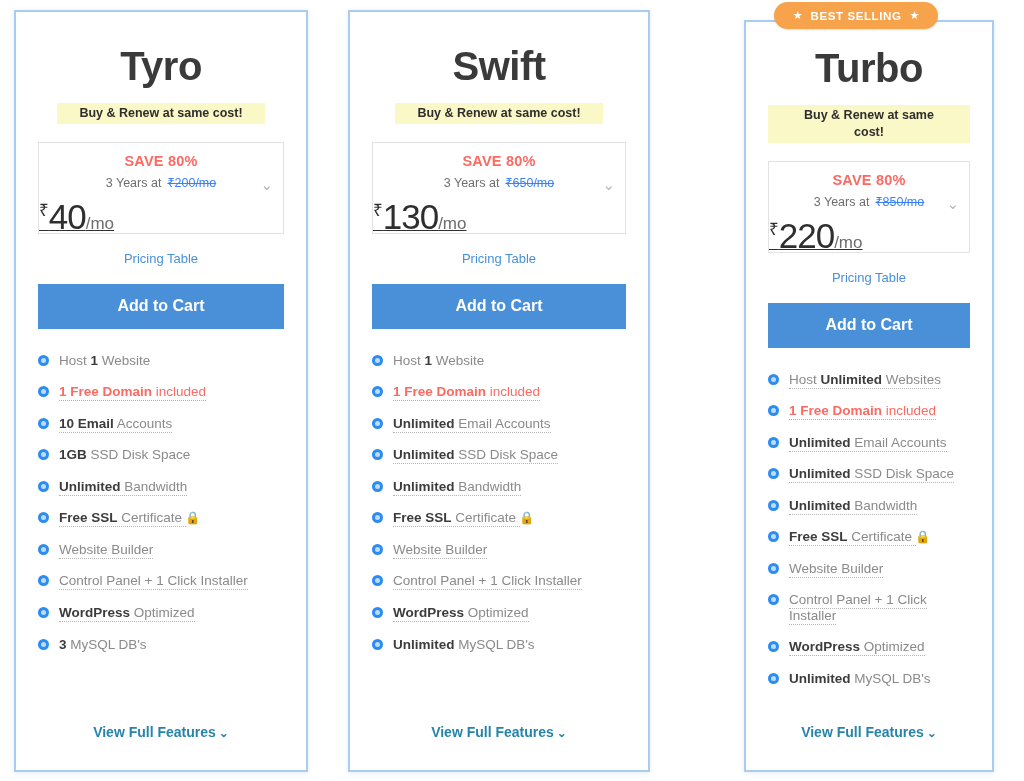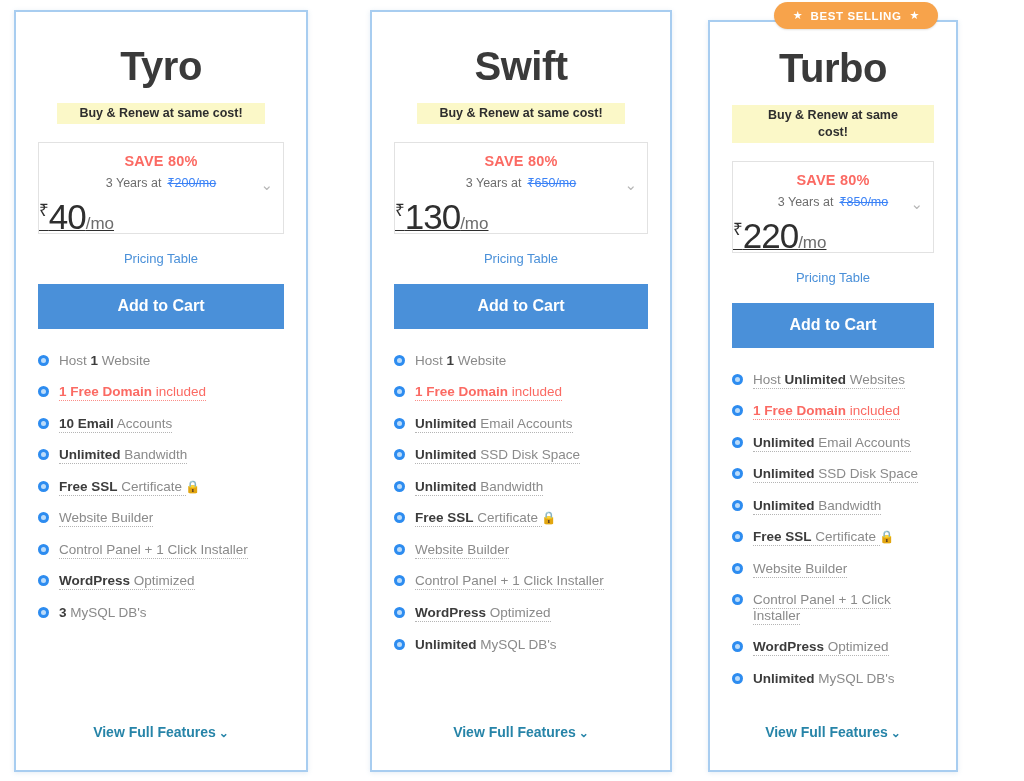--- a/index.html
+++ b/index.html
@@ -24,22 +24,22 @@
 
   
   .card {
     position: absolute;
     background: #ffffff;
     border: 2px solid #a8cdf0;
     box-shadow: 0 1px 5px rgba(120,160,200,.20);
     padding: 0 22px;
   }
   .card.c1 { left: 14px;  top: 10px; width: 294px; height: 762px; }
-  .card.c2 { left: 370px; top: 10px; width: 302px; height: 762px; }
-  .card.c3 { left: 708px; top: 20px; width: 250px; height: 752px; }
+  .card.c2 { left: 348px; top: 10px; width: 302px; height: 762px; }
+  .card.c3 { left: 744px; top: 20px; width: 250px; height: 752px; }
 
   
   .badge {
     position: absolute;
     left: 774px; top: 2px;
     width: 164px; height: 27px;
     background: #f7a34b;
     border-radius: 14px;
     display: flex;
     align-items: center;
@@ -233,20 +233,24 @@
         <li class="feature red">
           <span class="bullet"></span>
           <span class="feat-text"><span class="dotted"><b>1 Free Domain</b> included</span></span>
         </li>
         <li class="feature">
           <span class="bullet"></span>
           <span class="feat-text"><span class="dotted"><b>10 Email</b> Accounts</span></span>
         </li>
         <li class="feature">
           <span class="bullet"></span>
+          <span class="feat-text"><span><b>1GB</b> SSD Disk Space</span></span>
+        </li>
+        <li class="feature">
+          <span class="bullet"></span>
           <span class="feat-text"><span class="dotted"><b>Unlimited</b> Bandwidth</span></span>
         </li>
         <li class="feature">
           <span class="bullet"></span>
           <span class="feat-text"><span class="dotted"><b>Free SSL</b> Certificate </span><span class="lock">🔒</span></span>
         </li>
         <li class="feature">
           <span class="bullet"></span>
           <span class="feat-text"><span class="dotted">Website Builder</span></span>
         </li>

